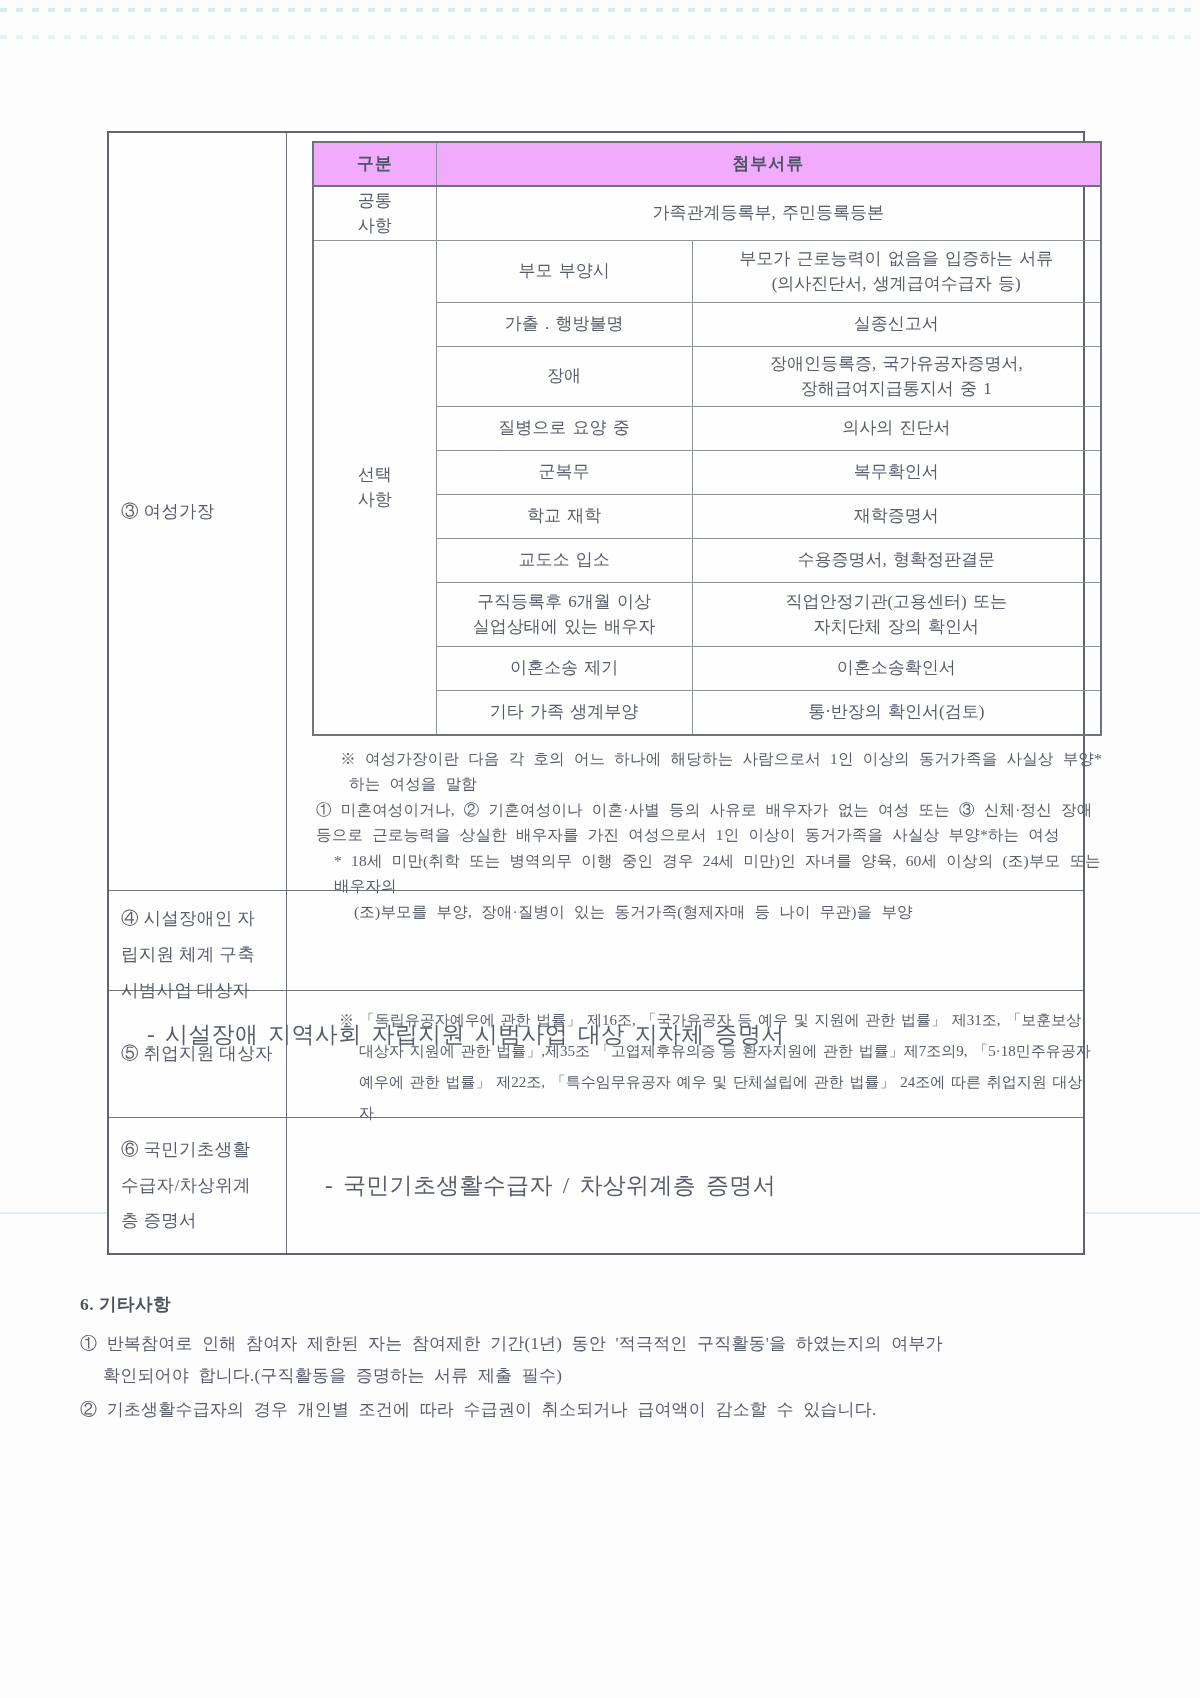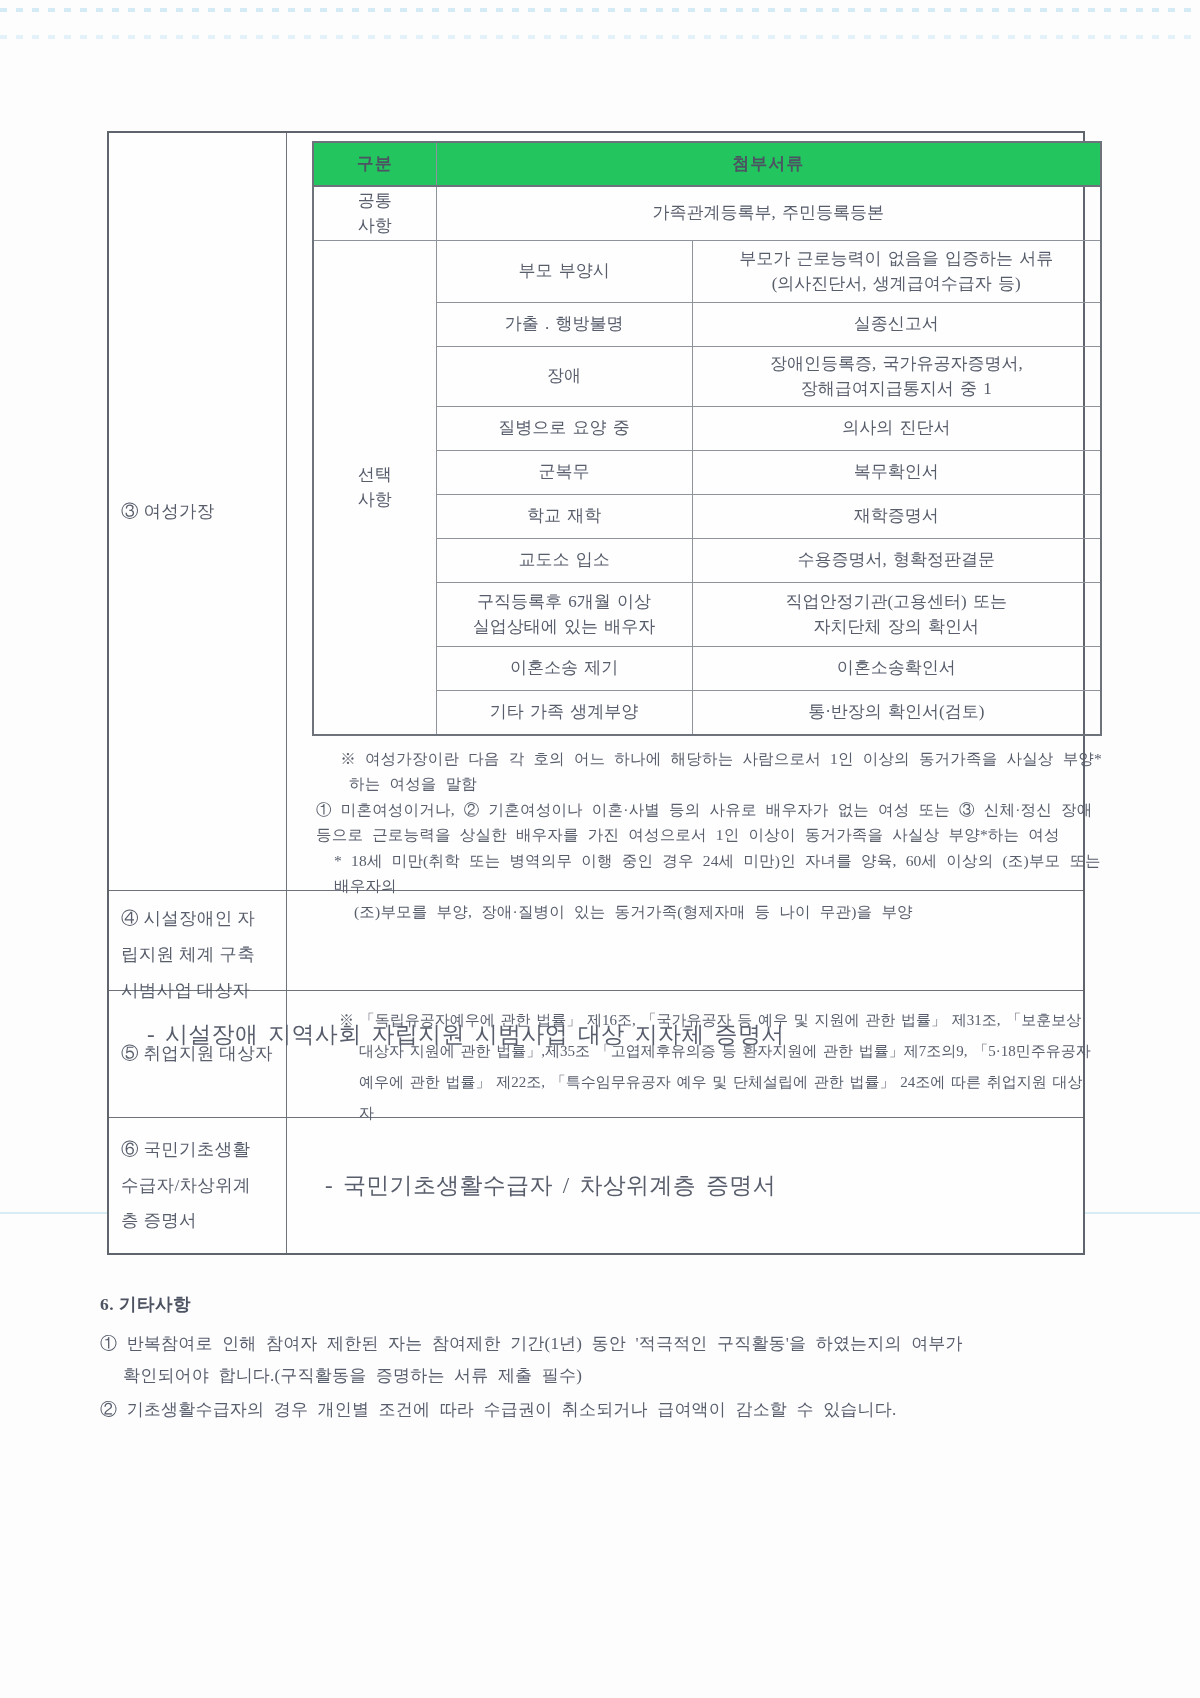--- a/index.html
+++ b/index.html
@@ -40,21 +40,21 @@
   .center-v { display:flex; align-items:center; }
 
   
   table.doc-table { border-collapse:collapse; width:790px; border:2px solid #6d727b; table-layout:fixed; }
   table.doc-table td {
     border:1px solid #8e939c; text-align:center; vertical-align:middle;
     font-size:17px; line-height:1.45; white-space:pre-line; word-spacing:2px;
     padding:2px 4px; color:#575d6b;
   }
   table.doc-table tr.hdr td {
-    background:#22c55e; font-weight:bold; color:#4d5362;
+    background:#f0abfc; font-weight:bold; color:#4d5362;
     border-bottom:2px solid #6d727b; letter-spacing:1px;
   }
   .h44 { height:44px; } .h48 { height:48px; } .h60 { height:60px; } .h62 { height:62px; } .h64 { height:64px; }
 
   
   .footnotes { margin-top:10px; font-size:15.5px; line-height:25.5px; word-spacing:5px; letter-spacing:.2px; }
   .fn { white-space:pre-line; }
   .fn.i12 { padding-left:12px;text-align:right; }
   .fn.i37 { padding-left:37px; }
   .fn.i4  { padding-left:4px; }
@@ -64,21 +64,21 @@
   .row-content-line { font-size:23px; word-spacing:4px; letter-spacing:.3px; padding-left:38px; white-space:pre-line; }
   .emp-content { padding:10px 16px 8px 38px; }
   .emp-line1 { font-size:17px; word-spacing:3px; }
   .emp-note {
     margin-top:4px; margin-left:14px; width:752px;
     font-size:15px; line-height:31px; word-spacing:2px;
     padding-left:20px; text-indent:-20px;
   }
 
   
-  .others { position:absolute; left:100px; top:1292px; width:1048px;font-family:Liberation Serif, serif; }
+  .others { position:absolute; left:80px; top:1292px; width:1048px;font-family:Liberation Serif, serif; }
   .others-heading { font-weight:bold; font-size:17.5px; color:#4d5362; letter-spacing:.5px; }
   .others-items { margin-top:12px; }
   .others-item {
     font-size:17px; line-height:32px; word-spacing:5px; letter-spacing:.2px;
     white-space:pre-line; padding-left:23px; text-indent:-23px; margin-bottom:2px;
   }
 </style>
 </head>
 <body>
 

